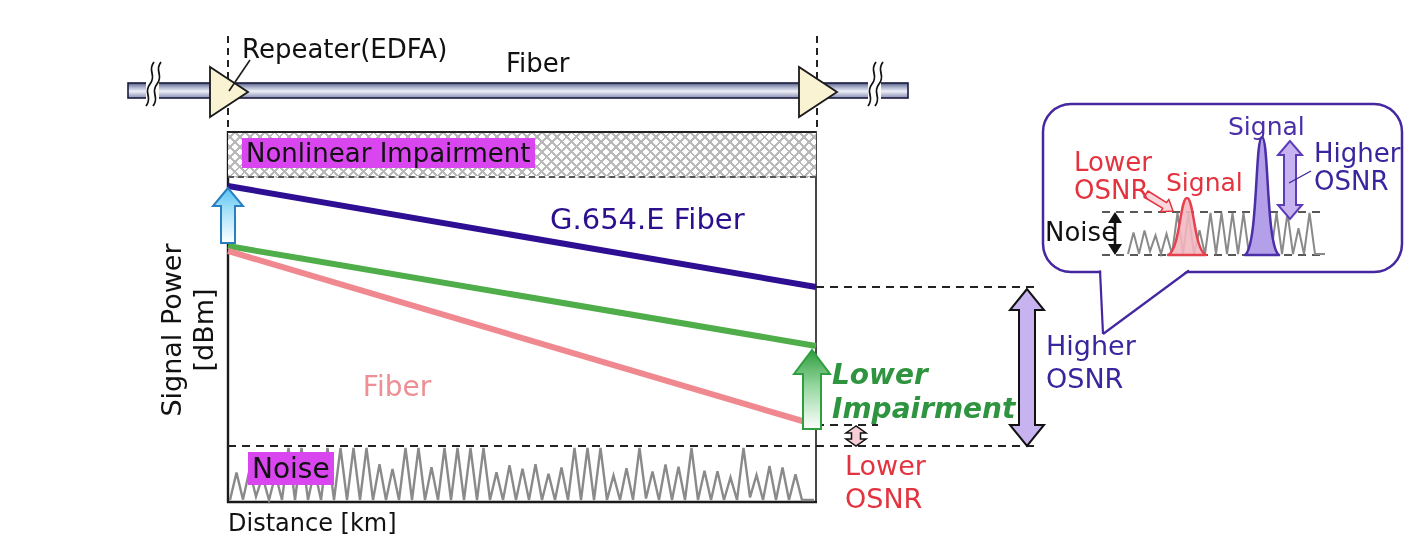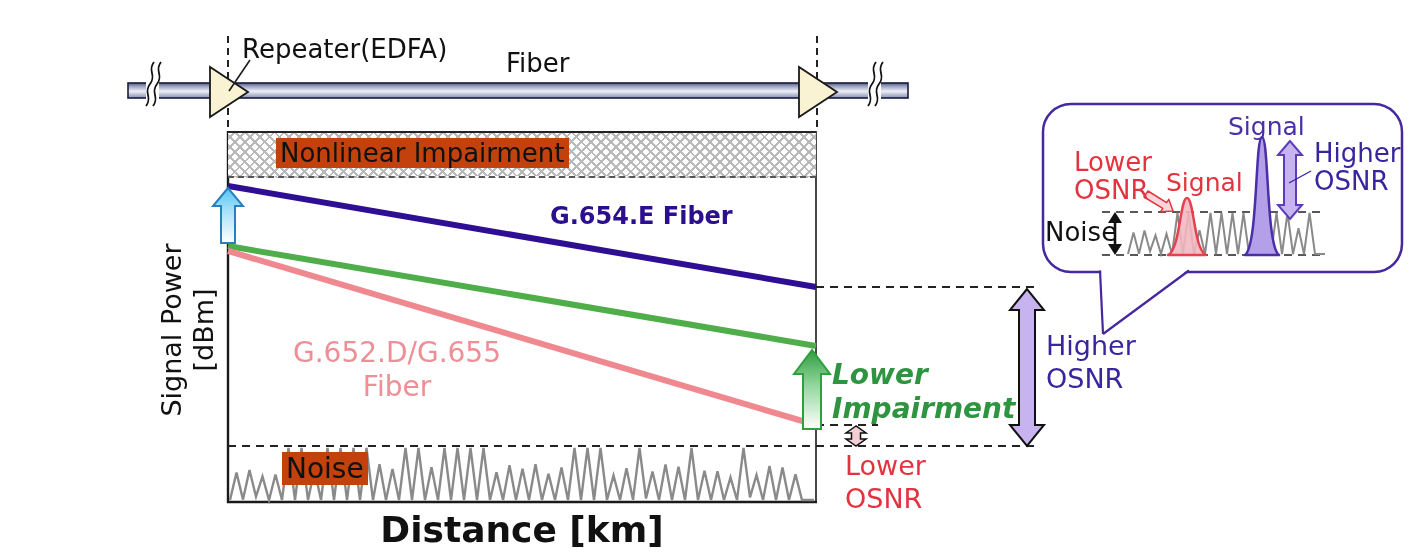--- a/index.html
+++ b/index.html
@@ -2,42 +2,42 @@
 <html><head>
 <meta charset="utf-8">
 <style>
   html,body{margin:0;padding:0;background:#fff;}
   #canvas{
     position:relative;width:1427px;height:555px;background:#fff;overflow:hidden;
     font-family:"DejaVu Sans","Liberation Sans",sans-serif;color:#111;
   }
   #shapes{position:absolute;left:0;top:0;width:1427px;height:555px;}
   .txt{position:absolute;white-space:nowrap;}
-  .halo{background:#c2410c;padding:0 4px;margin-left:34px;}
+  .halo{background:#d946ef;padding:0 4px;}
   .hatch{
     position:absolute;left:228px;top:131px;width:588px;height:47px;box-sizing:border-box;
     border-top:2px solid #222;border-bottom:2px dashed #555;
     background-color:#fff;
     background-image:
       repeating-linear-gradient(45deg,#b9b9b9 0 2px,transparent 2px 7px),
       repeating-linear-gradient(-45deg,#b9b9b9 0 2px,transparent 2px 7px);
   }
   .lbl-repeater{left:242px;top:34px;font-size:26px;}
   .lbl-fiber{left:506px;top:48px;font-size:26px;}
   .lbl-nonlinear{left:242px;top:138px;font-size:26px;}
-  .lbl-g654{left:550px;top:202px;font-size:24px;font-weight:bold;color:#2b0f8e;}
+  .lbl-g654{left:550px;top:202px;font-size:29px;font-weight:normal;color:#2b0f8e;}
   .lbl-g652{left:287px;top:336px;width:220px;text-align:center;font-size:28px;line-height:34px;color:#ee8f96;white-space:normal;}
   .lbl-aeff{left:3px;top:166px;width:230px;text-align:center;font-size:27px;line-height:33px;
             font-weight:bold;font-style:italic;color:#17689f;white-space:normal;}
   .lbl-aeff sub{font-size:70%;}
   .lbl-loweratt{left:832px;top:358px;font-size:28px;line-height:34px;font-weight:bold;font-style:italic;color:#2e9440;}
   .lbl-higherosnr{left:1046px;top:329px;font-size:27px;line-height:33px;color:#38269e;}
   .lbl-lowerosnr{left:845px;top:449px;font-size:27px;line-height:33px;color:#e43340;}
   .lbl-noise-main{left:248px;top:452px;font-size:28px;}
-  .lbl-xaxis{left:228px;top:509px;width:588px;text-align:center;font-size:36px;font-weight:bold;}
+  .lbl-xaxis{left:228px;top:509px;width:588px;text-align:left;font-size:24px;}
   .lbl-yaxis{left:18px;top:298px;width:340px;height:64px;text-align:center;font-size:27px;line-height:32px;
              transform:rotate(-90deg);}
   .bub-signal-hi{left:1228px;top:112px;font-size:25px;color:#4a2fa8;}
   .bub-higher{left:1314px;top:139px;font-size:26px;line-height:28px;color:#38269e;}
   .bub-lower{left:1074px;top:148px;font-size:26px;line-height:28px;color:#e4333e;}
   .bub-signal-lo{left:1166px;top:168px;font-size:25px;color:#e4333e;}
   .bub-noise{left:1045px;top:217px;font-size:26px;color:#111;}
 </style>
 </head>
 <body>
@@ -137,21 +137,21 @@
     <polygon points="1144,197 1162.8,208.4 1160.6,211.7 1173,211 1168.8,199.3 1166.6,202.6 1148,191" fill="#f8d6dc" stroke="#e4333e" stroke-width="1.5" stroke-linejoin="round"></polygon>
   </svg>
 
   <div class="hatch"></div>
 
   <div class="txt lbl-repeater">Repeater(EDFA)</div>
   <div class="txt lbl-fiber">Fiber</div>
   <div class="txt lbl-nonlinear halo">Nonlinear Impairment</div>
   <div class="txt lbl-g654">G.654.E Fiber</div>
   <div class="txt lbl-g652">
-    <span>G.652.D/G.655</span><br>
+    <br>
     <span>Fiber</span>
   </div>
   <div class="txt lbl-loweratt">
     <span>Lower</span><br>
     <span>Impairment</span>
   </div>
   <div class="txt lbl-higherosnr">
     <span>Higher</span><br>
     <span>OSNR</span>
   </div>

